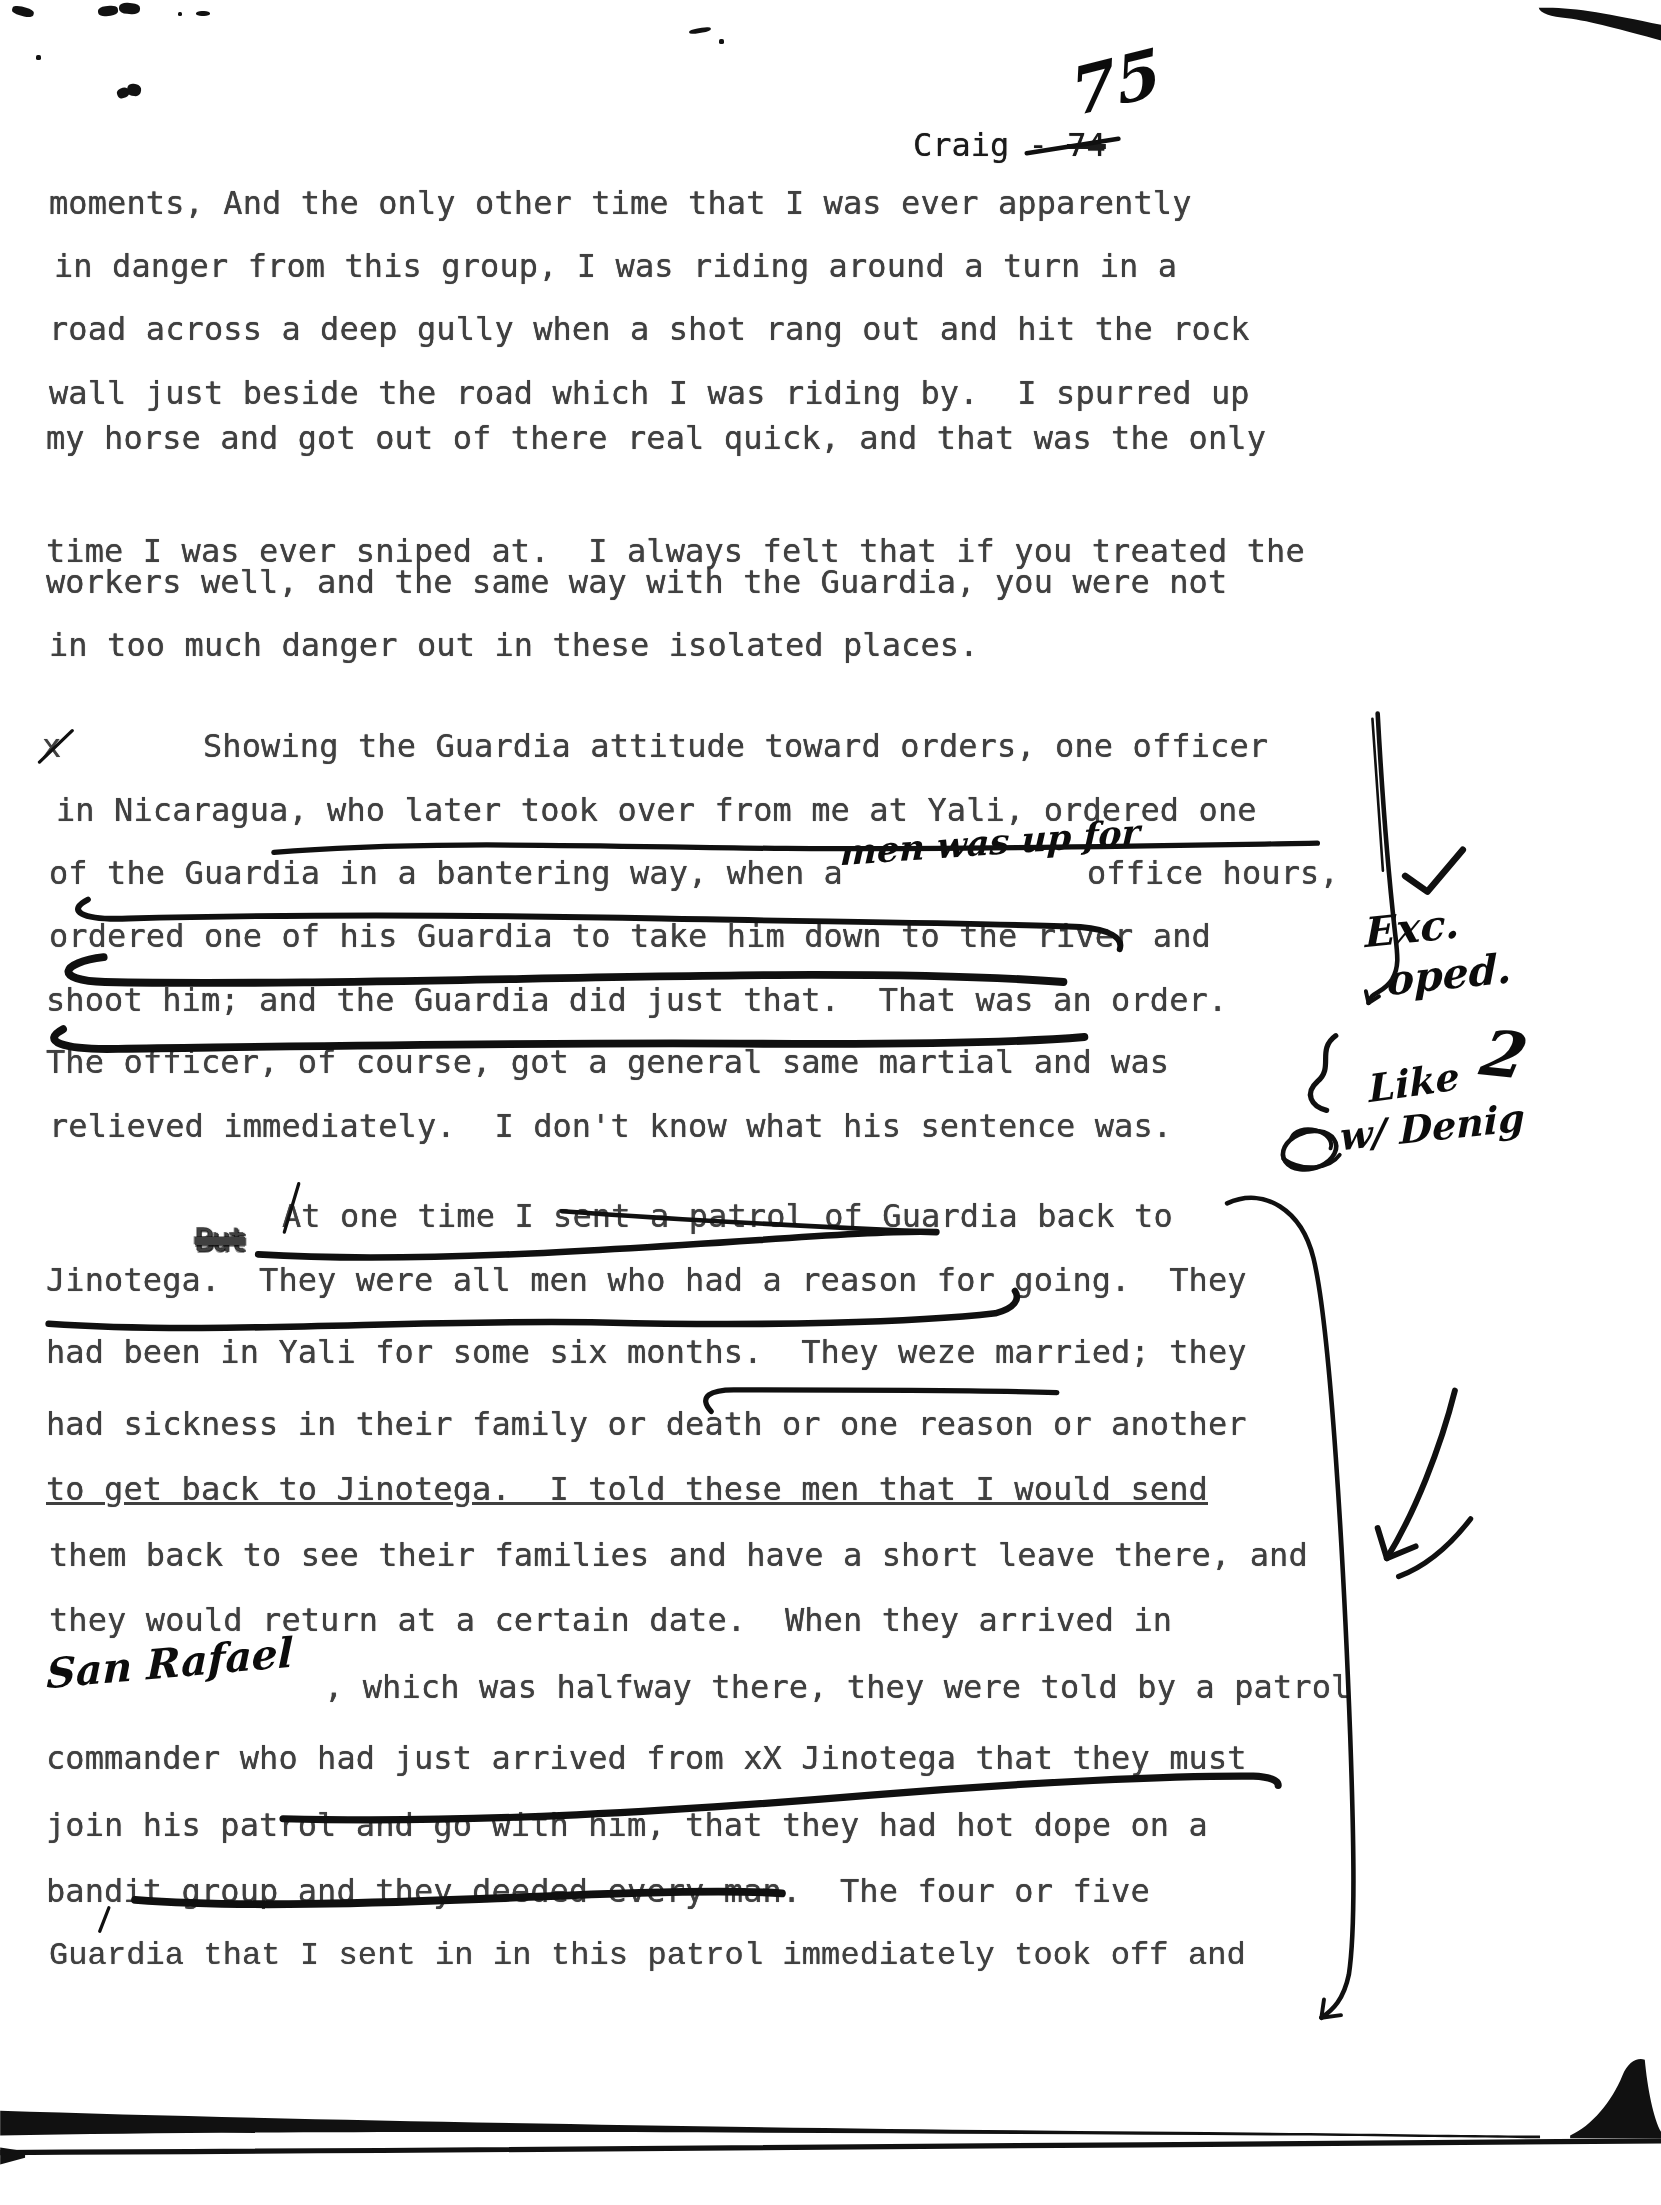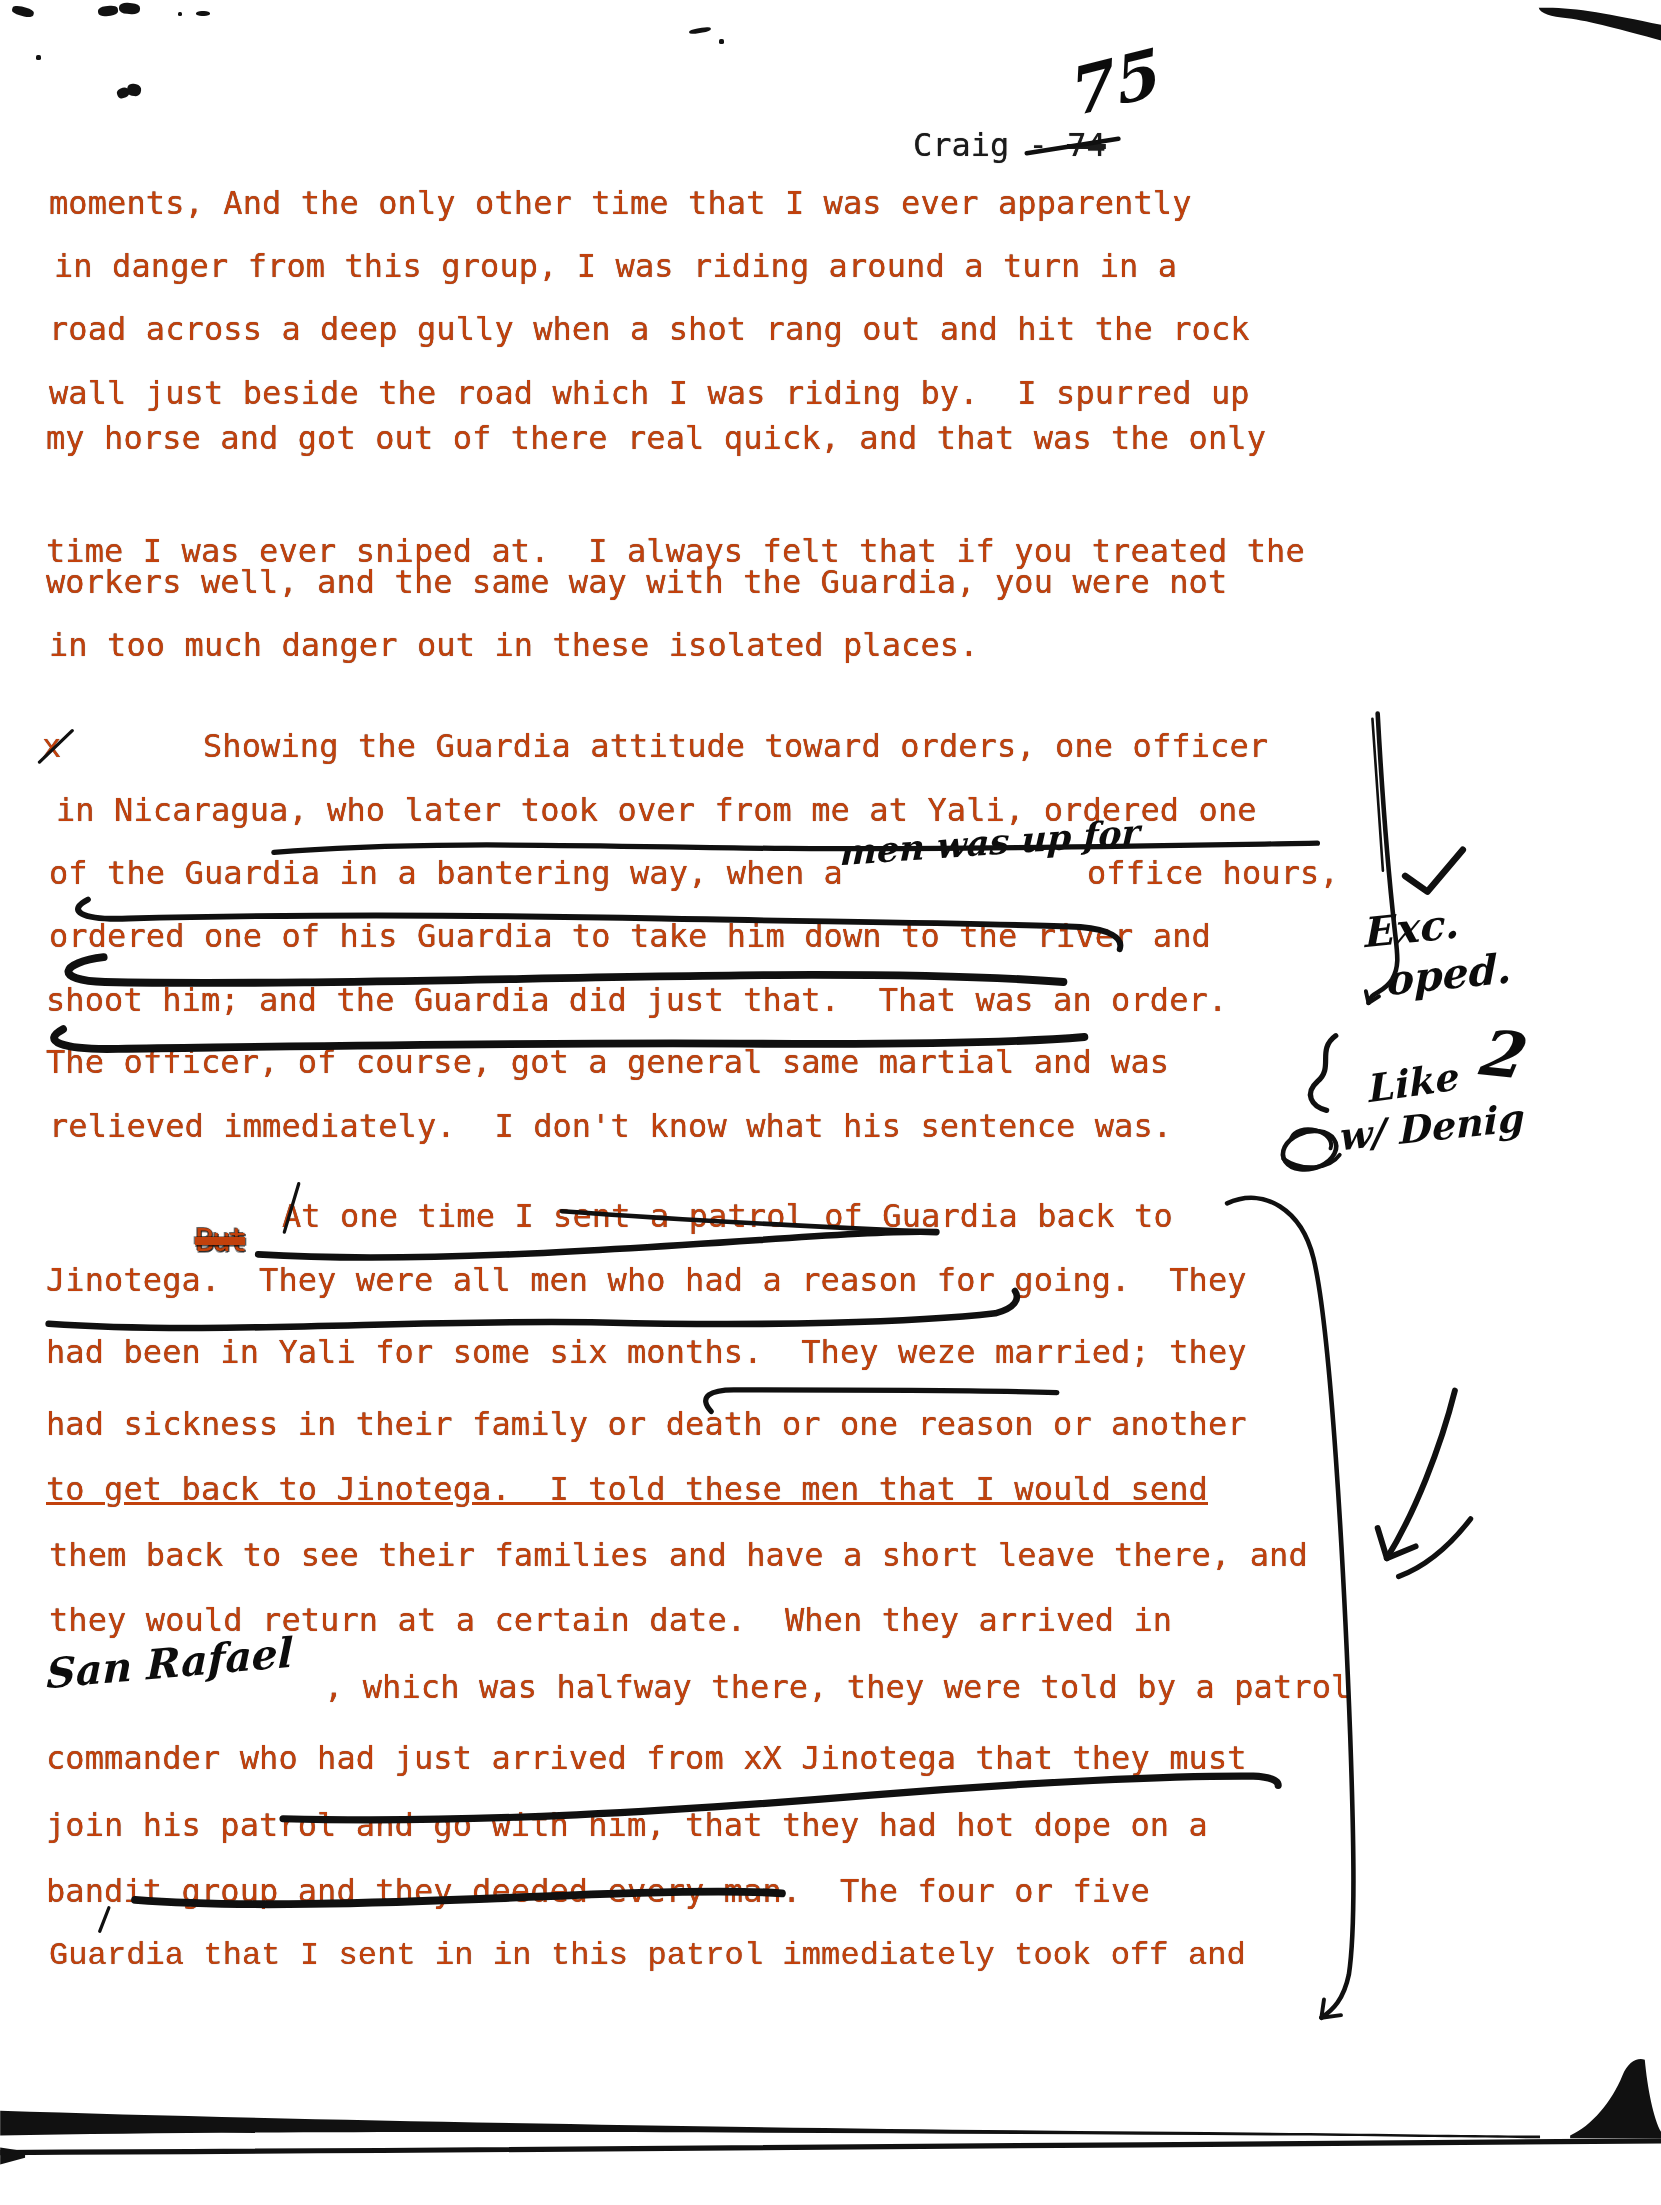--- a/index.html
+++ b/index.html
@@ -5,21 +5,21 @@
 <style>
   html,body { margin:0; padding:0; background:#ffffff; }
   .page {
     position:relative; width:1662px; height:2205px;
     background:#ffffff; overflow:hidden;
     font-family:"DejaVu Sans Mono", monospace;
   }
   
   .tl {
     position:absolute; font-family:"DejaVu Sans Mono", monospace;
-    font-size:32px; line-height:1.15; color:#c2410c; white-space:pre;
+    font-size:32px; line-height:1.15; color:#404040; white-space:pre;
     letter-spacing:0.1px; text-shadow:0 0 0.7px rgba(10,10,10,.8);
   }
   .struck {
     text-decoration:line-through; text-decoration-thickness:7.9px;
     letter-spacing:-2.6px;
     text-shadow:0 0 1.3px #000, 1.3px 0.7px 0 rgba(0,0,0,.65), -1.3px -0.7px 0 rgba(0,0,0,.55), 0 2px 0 rgba(0,0,0,.4);
     margin-top:24px;
   }
   
   .hand {

